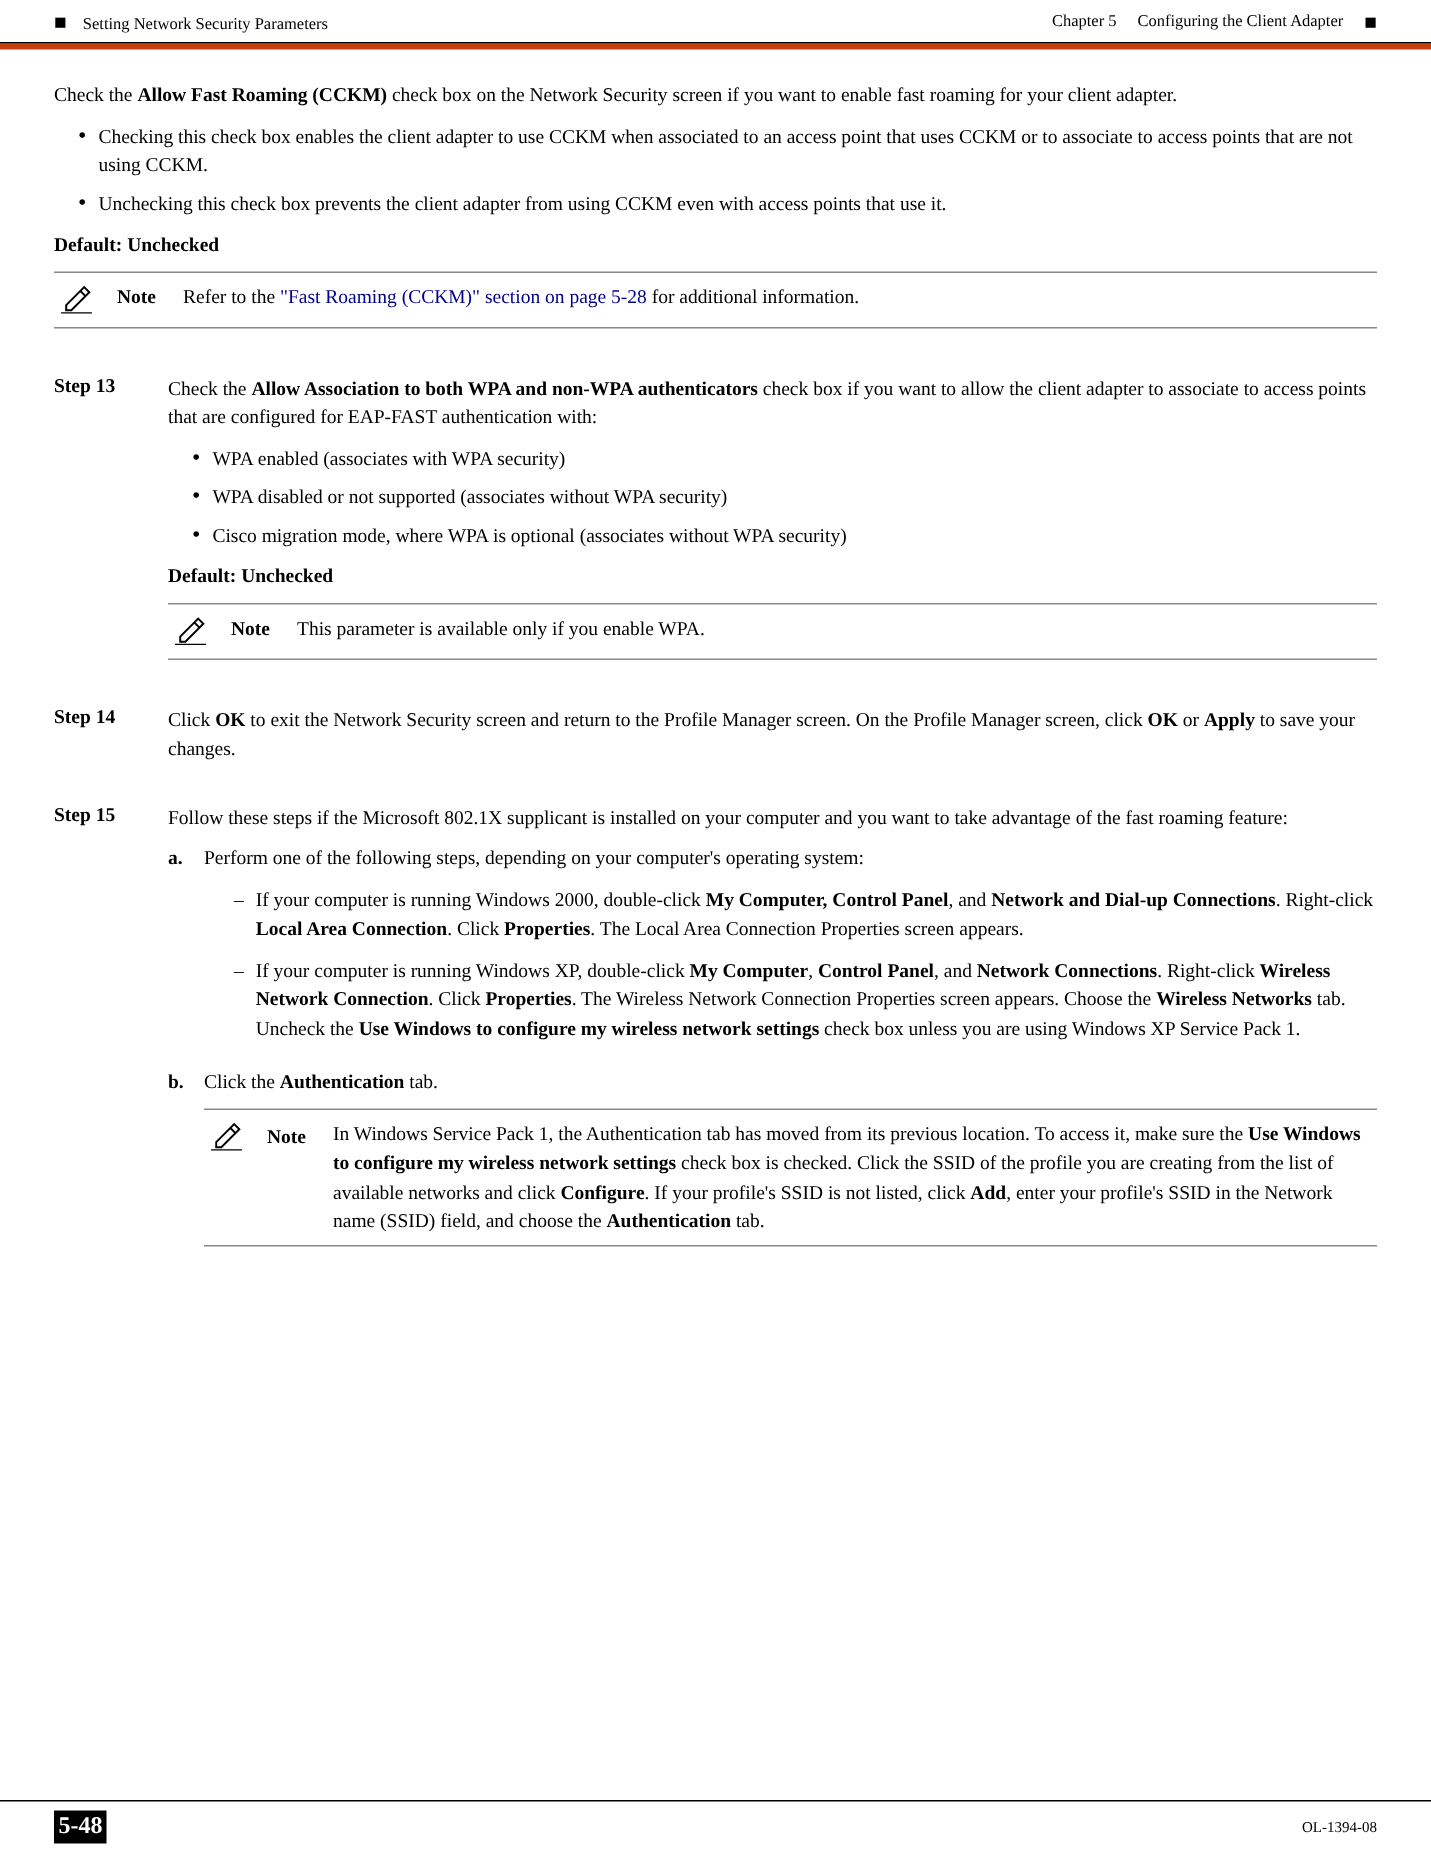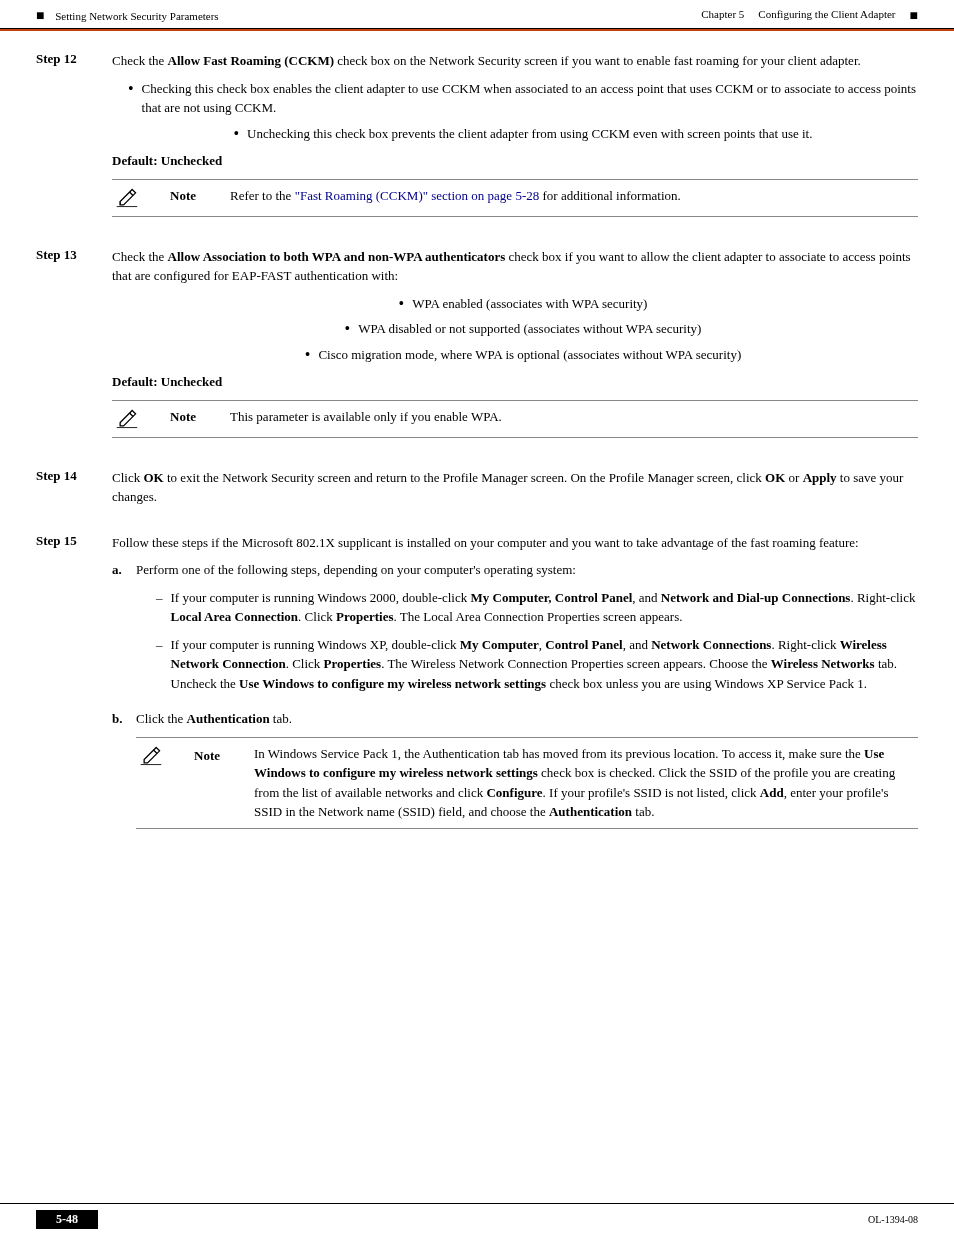--- a/index.html
+++ b/index.html
@@ -35,22 +35,22 @@
       border-top: 1px solid #000;
       padding: 6px 36px;
       display: flex;
       justify-content: space-between;
       align-items: center;
       font-size: 10px;
     }
     .footer-page-num {
       background: #000;
       color: #fff;
-      padding: 2px 20px;
-      font-size: 12px;
+      padding: 2px 3px;
+      font-size: 16px;
       font-weight: bold;
     }
     
     .content {
       padding: 20px 36px 60px 36px;
     }
     
     .step {
       display: flex;
       gap: 20px;
@@ -72,21 +72,20 @@
     
     .bullet-list {
       list-style: none;
       margin: 8px 0 8px 16px;
     }
     .bullet-list li {
       display: flex;
       gap: 8px;
       margin-bottom: 6px;
       line-height: 1.5;
-      justify-content: center;
     }
     .bullet-list li::before {
       content: "•";
       font-size: 16px;
       line-height: 1.2;
     }
     
     .alpha-list {
       list-style: none;
       margin: 8px 0 8px 0;
@@ -116,21 +115,21 @@
       content: "–";
     }
     
     .default-line {
       font-weight: bold;
       margin: 8px 0 6px 0;
     }
     
     .note-box {
       display: flex;
-      gap: 28px;
+      gap: 12px;
       margin: 8px 0 12px 0;
       border-top: 1px solid #888;
       border-bottom: 1px solid #888;
       padding: 6px 0;
       align-items: flex-start;
     }
     .note-icon {
       width: 30px;
       display: flex;
       flex-direction: column;
@@ -155,48 +154,47 @@
     }
     
     b { font-weight: bold; }
     p { line-height: 1.5; }
   </style>
 </head>
 <body>
 
 <div class="page">
 
-  <div style="border-bottom: 2px solid #c2410c; margin: 0 0 0 0;">
+  <div style="border-bottom: 4px solid #c2410c; margin: 0 0 0 0;">
     <div class="page-header">
       <div>
         <span style="font-size:14px;">■</span>
         <span style="margin-left:8px;">Setting Network Security Parameters</span>
       </div>
       <div style="display:flex;gap:14px;">
         <span>Chapter 5</span>
         <span>Configuring the Client Adapter</span>
         <span style="font-size:14px;">■</span>
       </div>
     </div>
   </div>
 
   <div class="content">
 
     <div class="step">
-      <div class="step-label">Step 12</div>
       <div class="step-body">
         <p>
           Check the <b>Allow Fast Roaming (CCKM)</b> check box on the Network Security screen if you want to enable fast roaming for your client adapter.
         </p>
         <ul class="bullet-list">
           <li>
             <span>Checking this check box enables the client adapter to use CCKM when associated to an access point that uses CCKM or to associate to access points that are not using CCKM.</span>
           </li>
           <li>
-            <span>Unchecking this check box prevents the client adapter from using CCKM even with screen points that use it.</span>
+            <span>Unchecking this check box prevents the client adapter from using CCKM even with access points that use it.</span>
           </li>
         </ul>
         <p class="default-line"><b>Default:</b> Unchecked</p>
         <div class="note-box">
           <div class="note-icon">
             <svg class="pencil-svg" viewBox="0 0 28 28">
               <path d="M20 4 L24 8 L10 22 L6 22 L6 18 Z" fill="none" stroke="#000" stroke-width="1.5"></path>
               <path d="M17 7 L21 11" fill="none" stroke="#000" stroke-width="1.5"></path>
               <path d="M6 18 L6 22" fill="none" stroke="#000" stroke-width="1"></path>
               <path d="M2 24 L26 24" fill="none" stroke="#000" stroke-width="1"></path>

